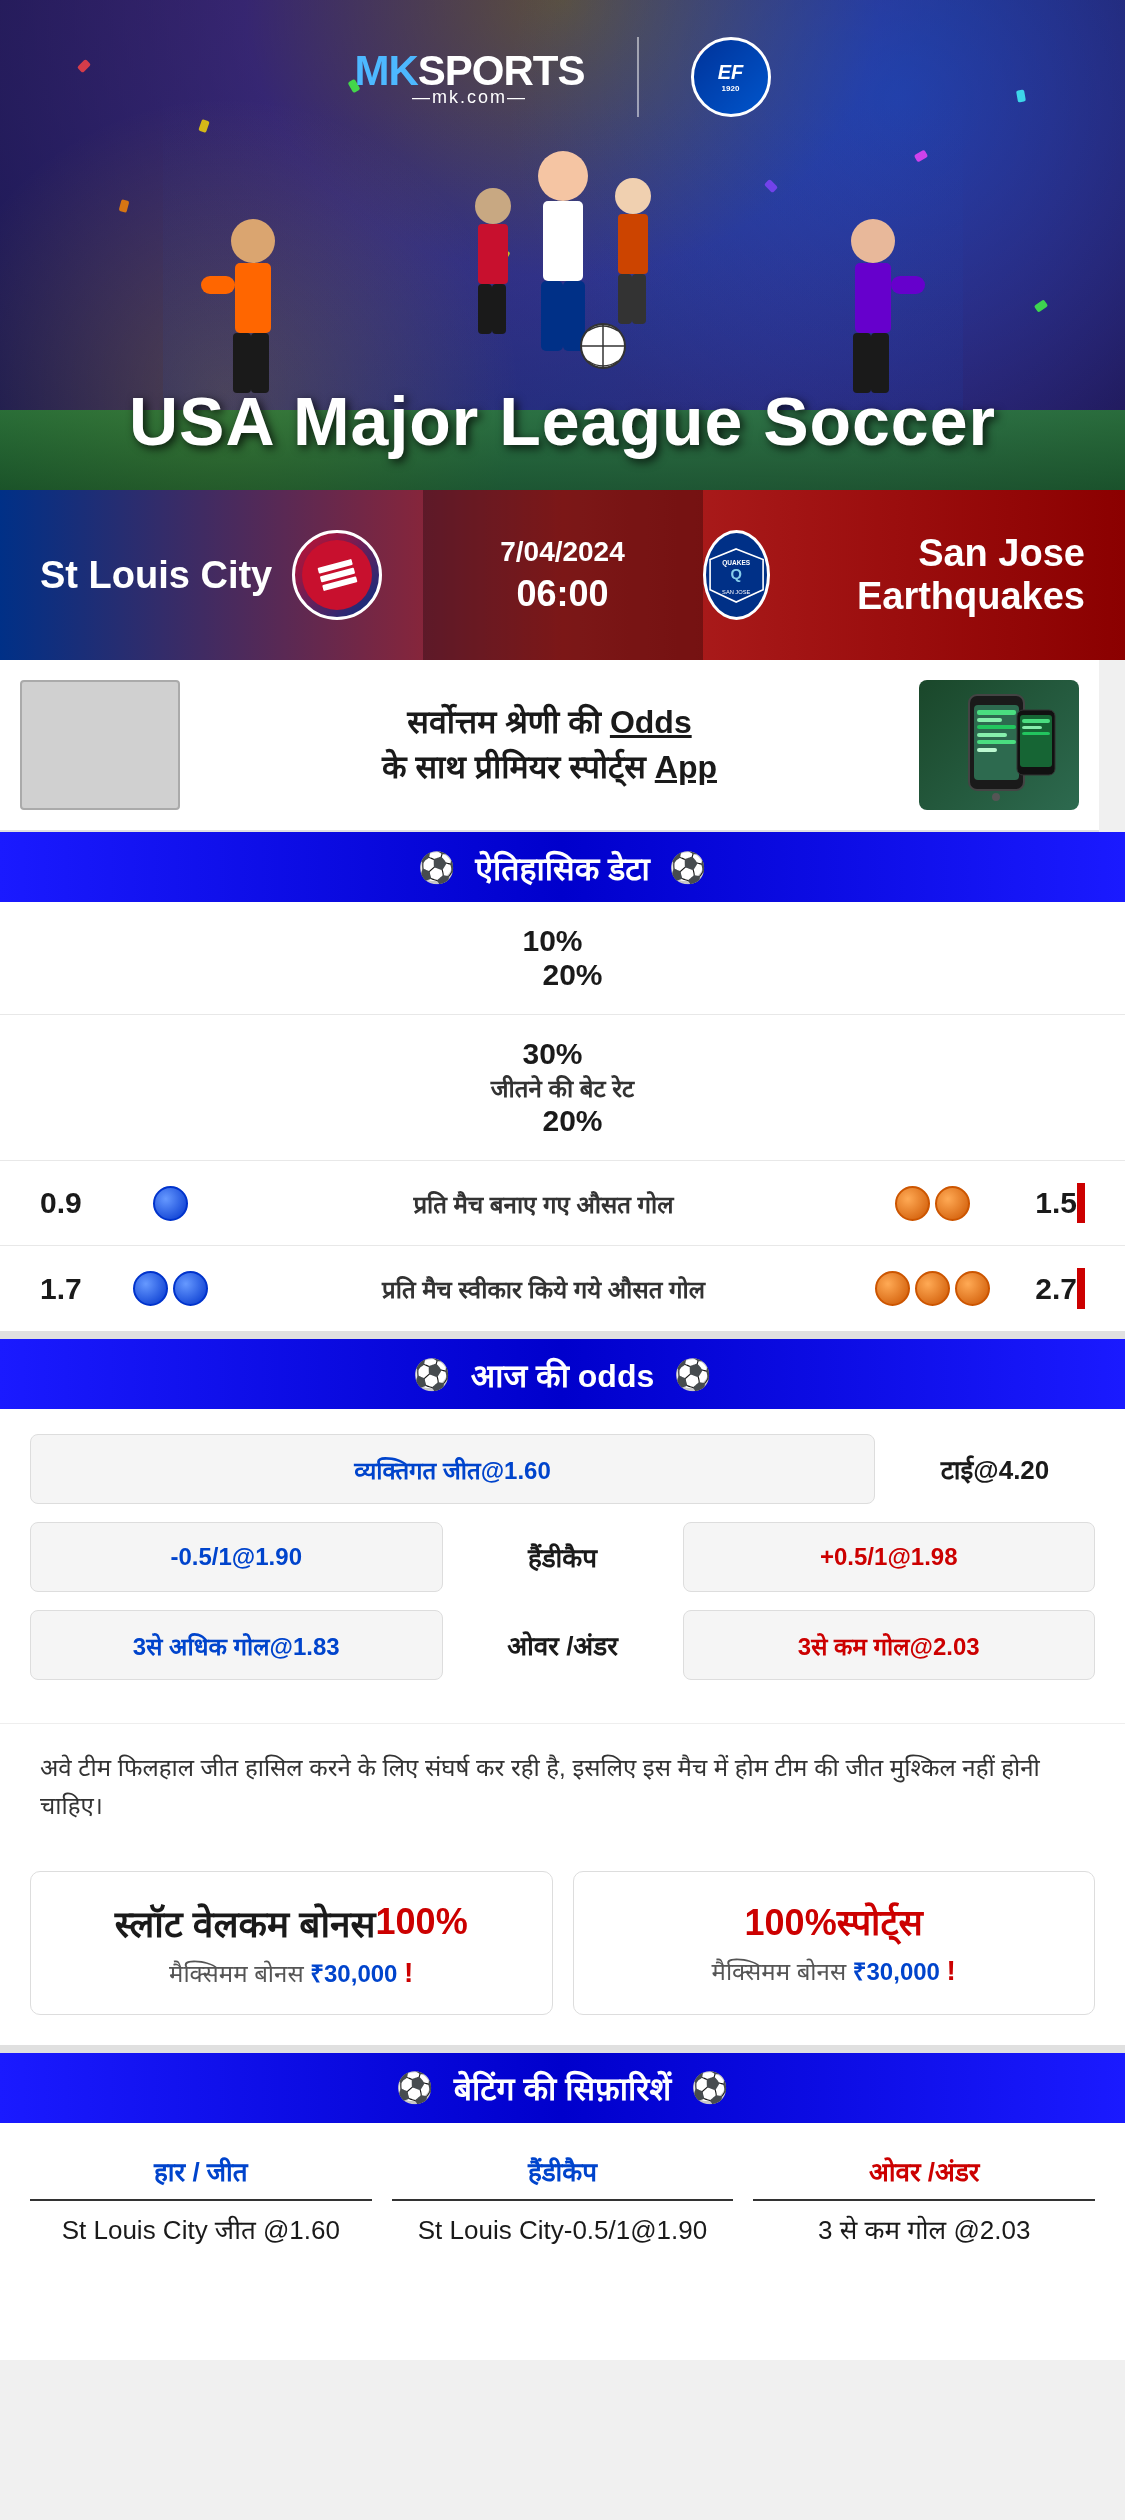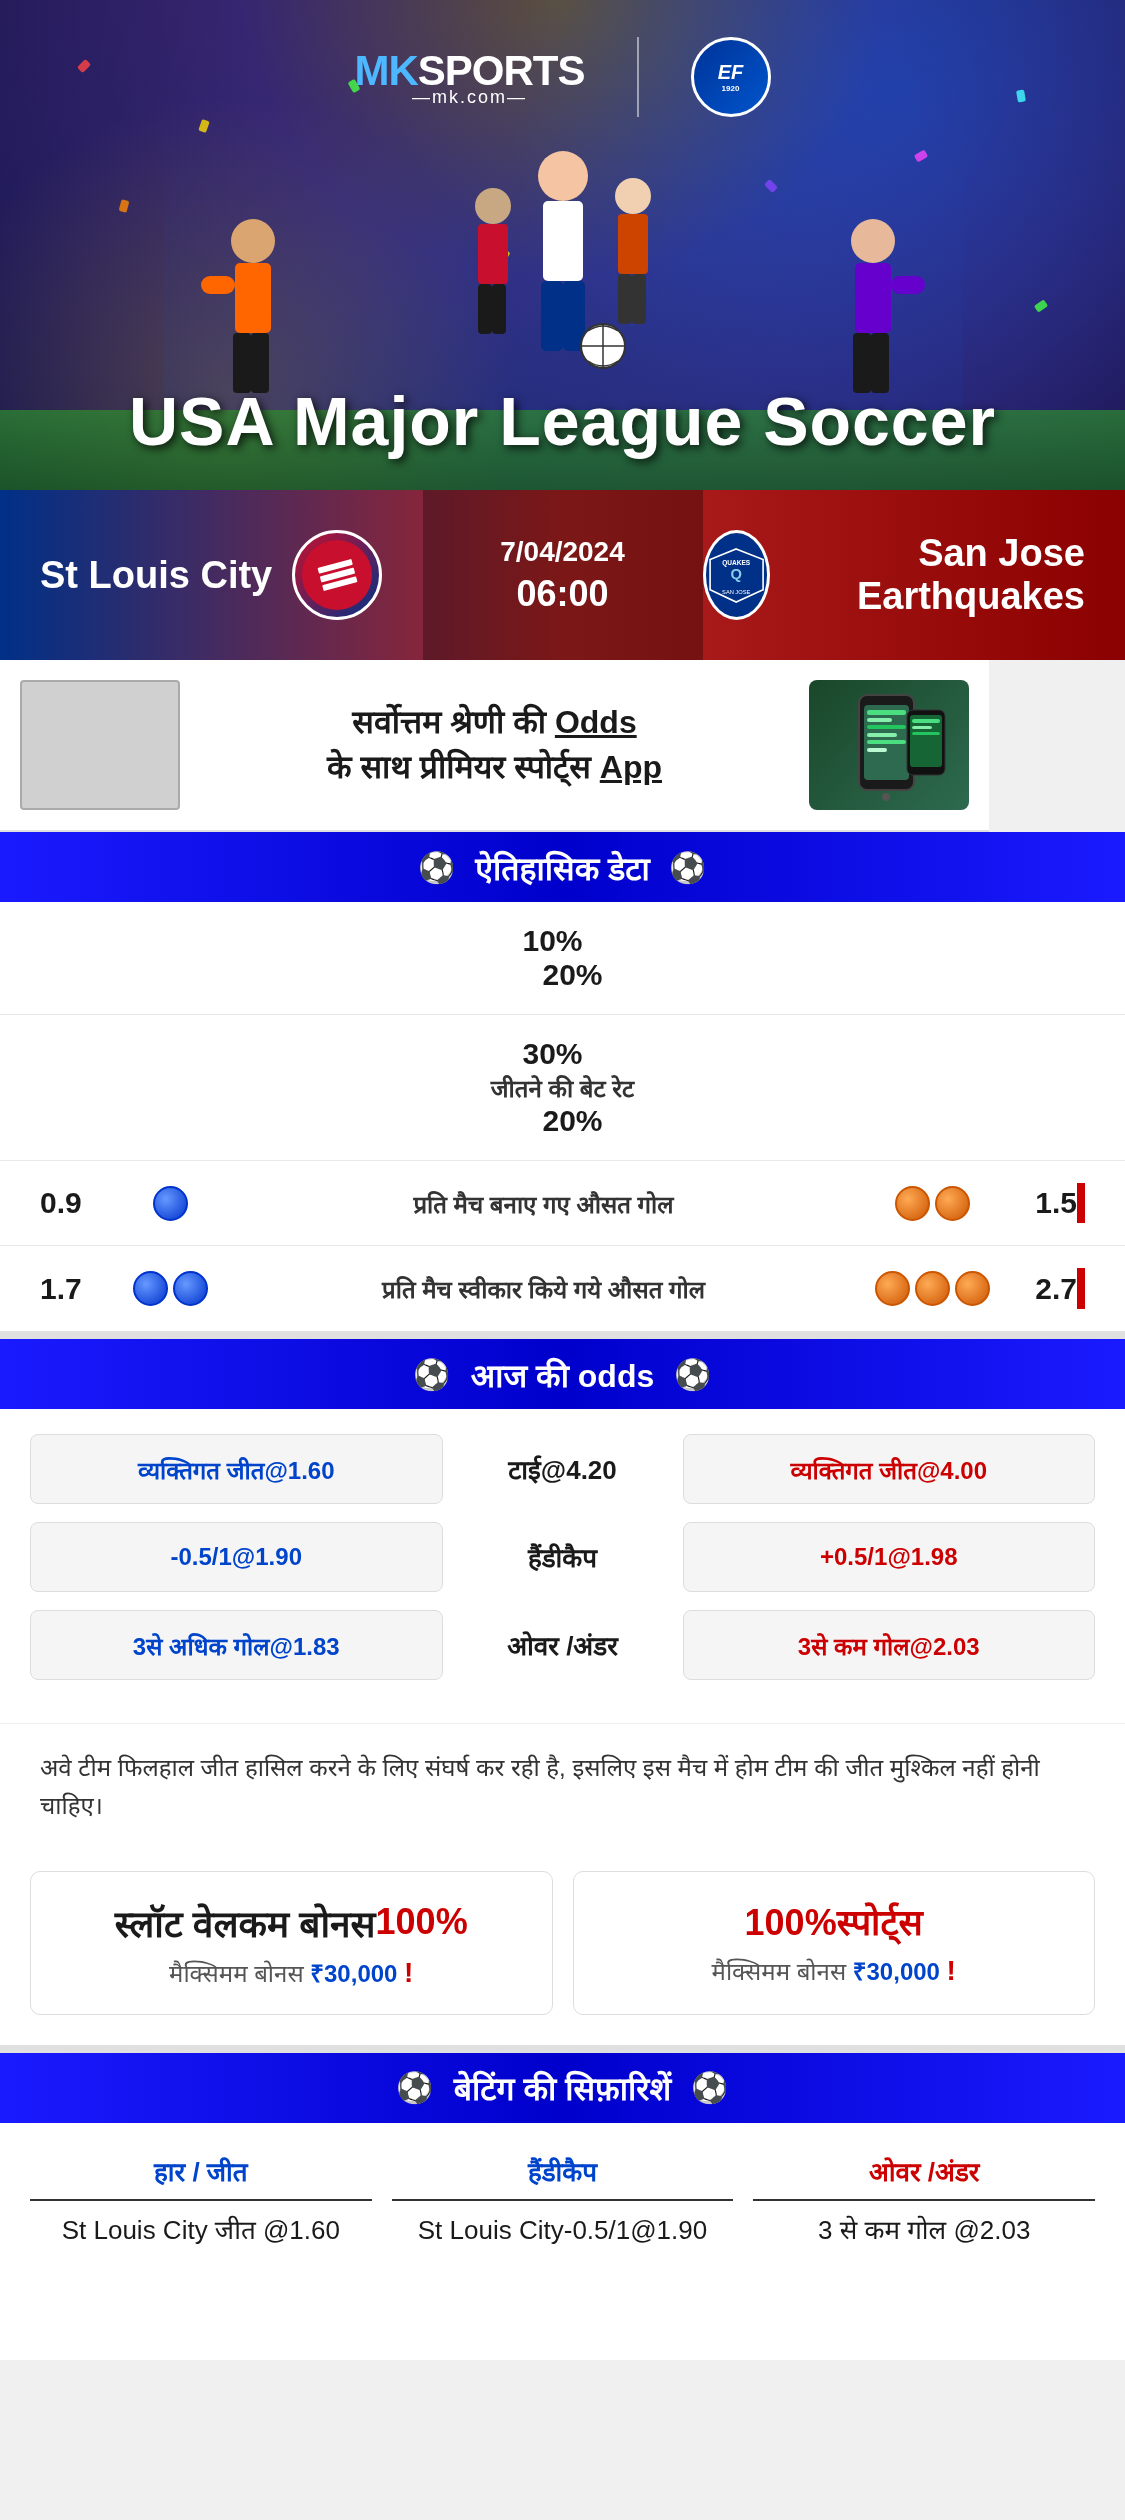--- a/index.html
+++ b/index.html
@@ -210,21 +210,21 @@
       background: #003087;
       border: 3px solid white;
       display: flex;
       align-items: center;
       justify-content: center;
       overflow: hidden;
     }
 
     
     .promo-banner {
-      width: 989px;
+      width: 1099px;
       background: white;
       padding: 20px;
       display: flex;
       align-items: center;
       gap: 32px;
       border-bottom: 2px solid #e0e0e0;
     }
     .promo-placeholder {
       width: 160px;
       height: 130px;
@@ -784,21 +784,20 @@
   <span class="soccer-ball-icon">⚽</span>
   <span class="section-header-text">आज की odds</span>
   <span class="soccer-ball-icon">⚽</span>
 </div>
 
 <div class="odds-section">
 
   <div class="odds-row">
     <div class="odds-btn blue-text">व्यक्तिगत जीत@1.60</div>
     <div class="odds-center-label">टाई@4.20</div>
-    <div class="odds-btn red-text">व्यक्तिगत जीत@4.00</div>
   </div>
 
   <div class="odds-row">
     <div class="odds-btn blue-text">-0.5/1@1.90</div>
     <div class="odds-center-label">हैंडीकैप</div>
     <div class="odds-btn red-text">+0.5/1@1.98</div>
   </div>
 
   <div class="odds-row">
     <div class="odds-btn blue-text">3से अधिक गोल@1.83</div>

